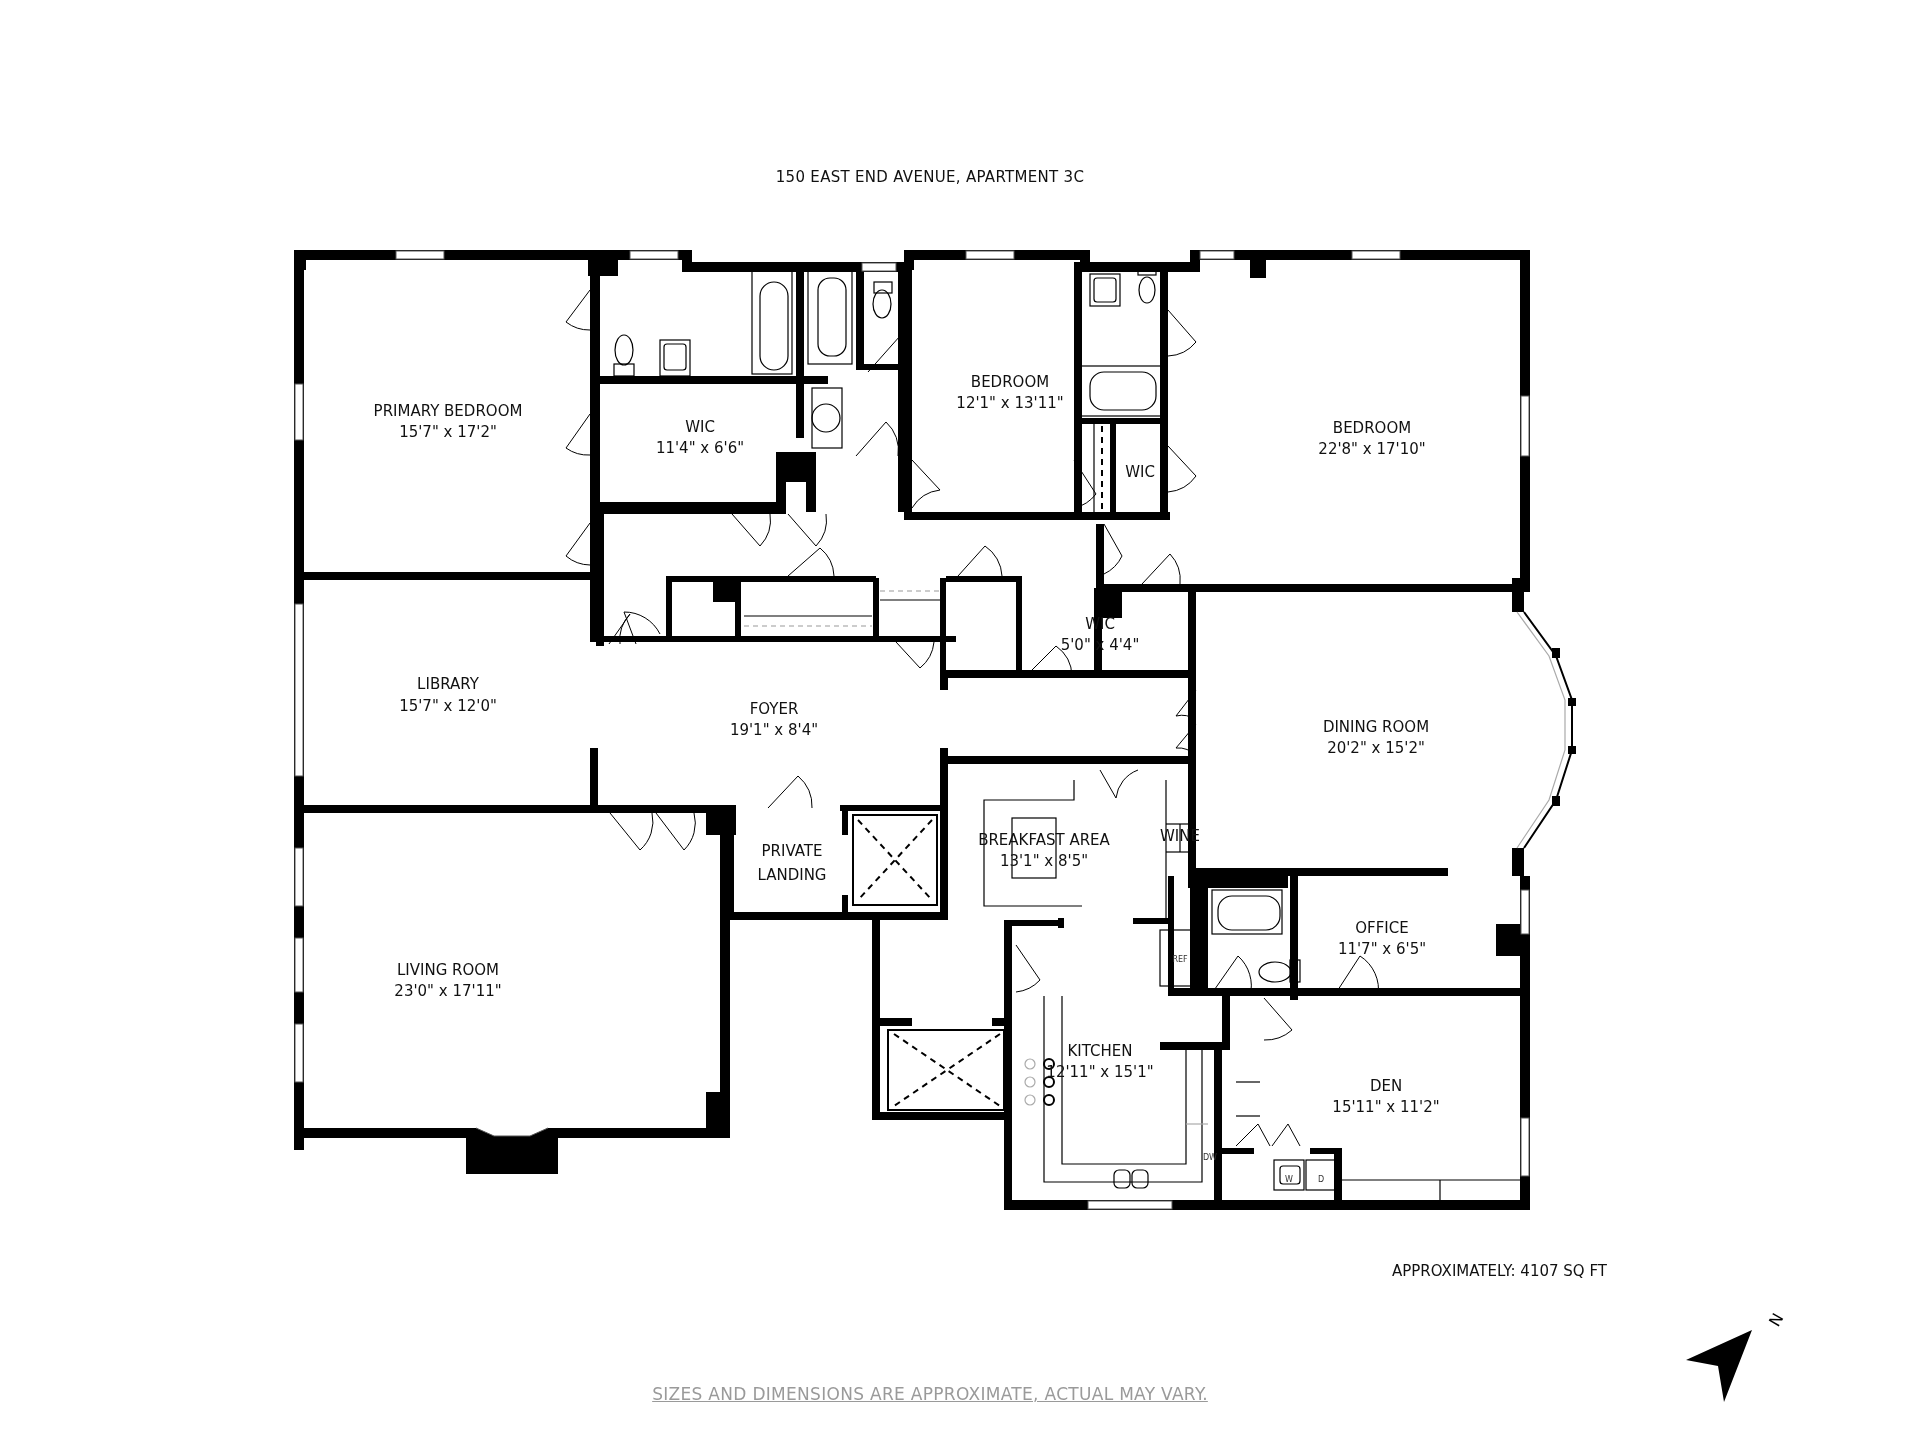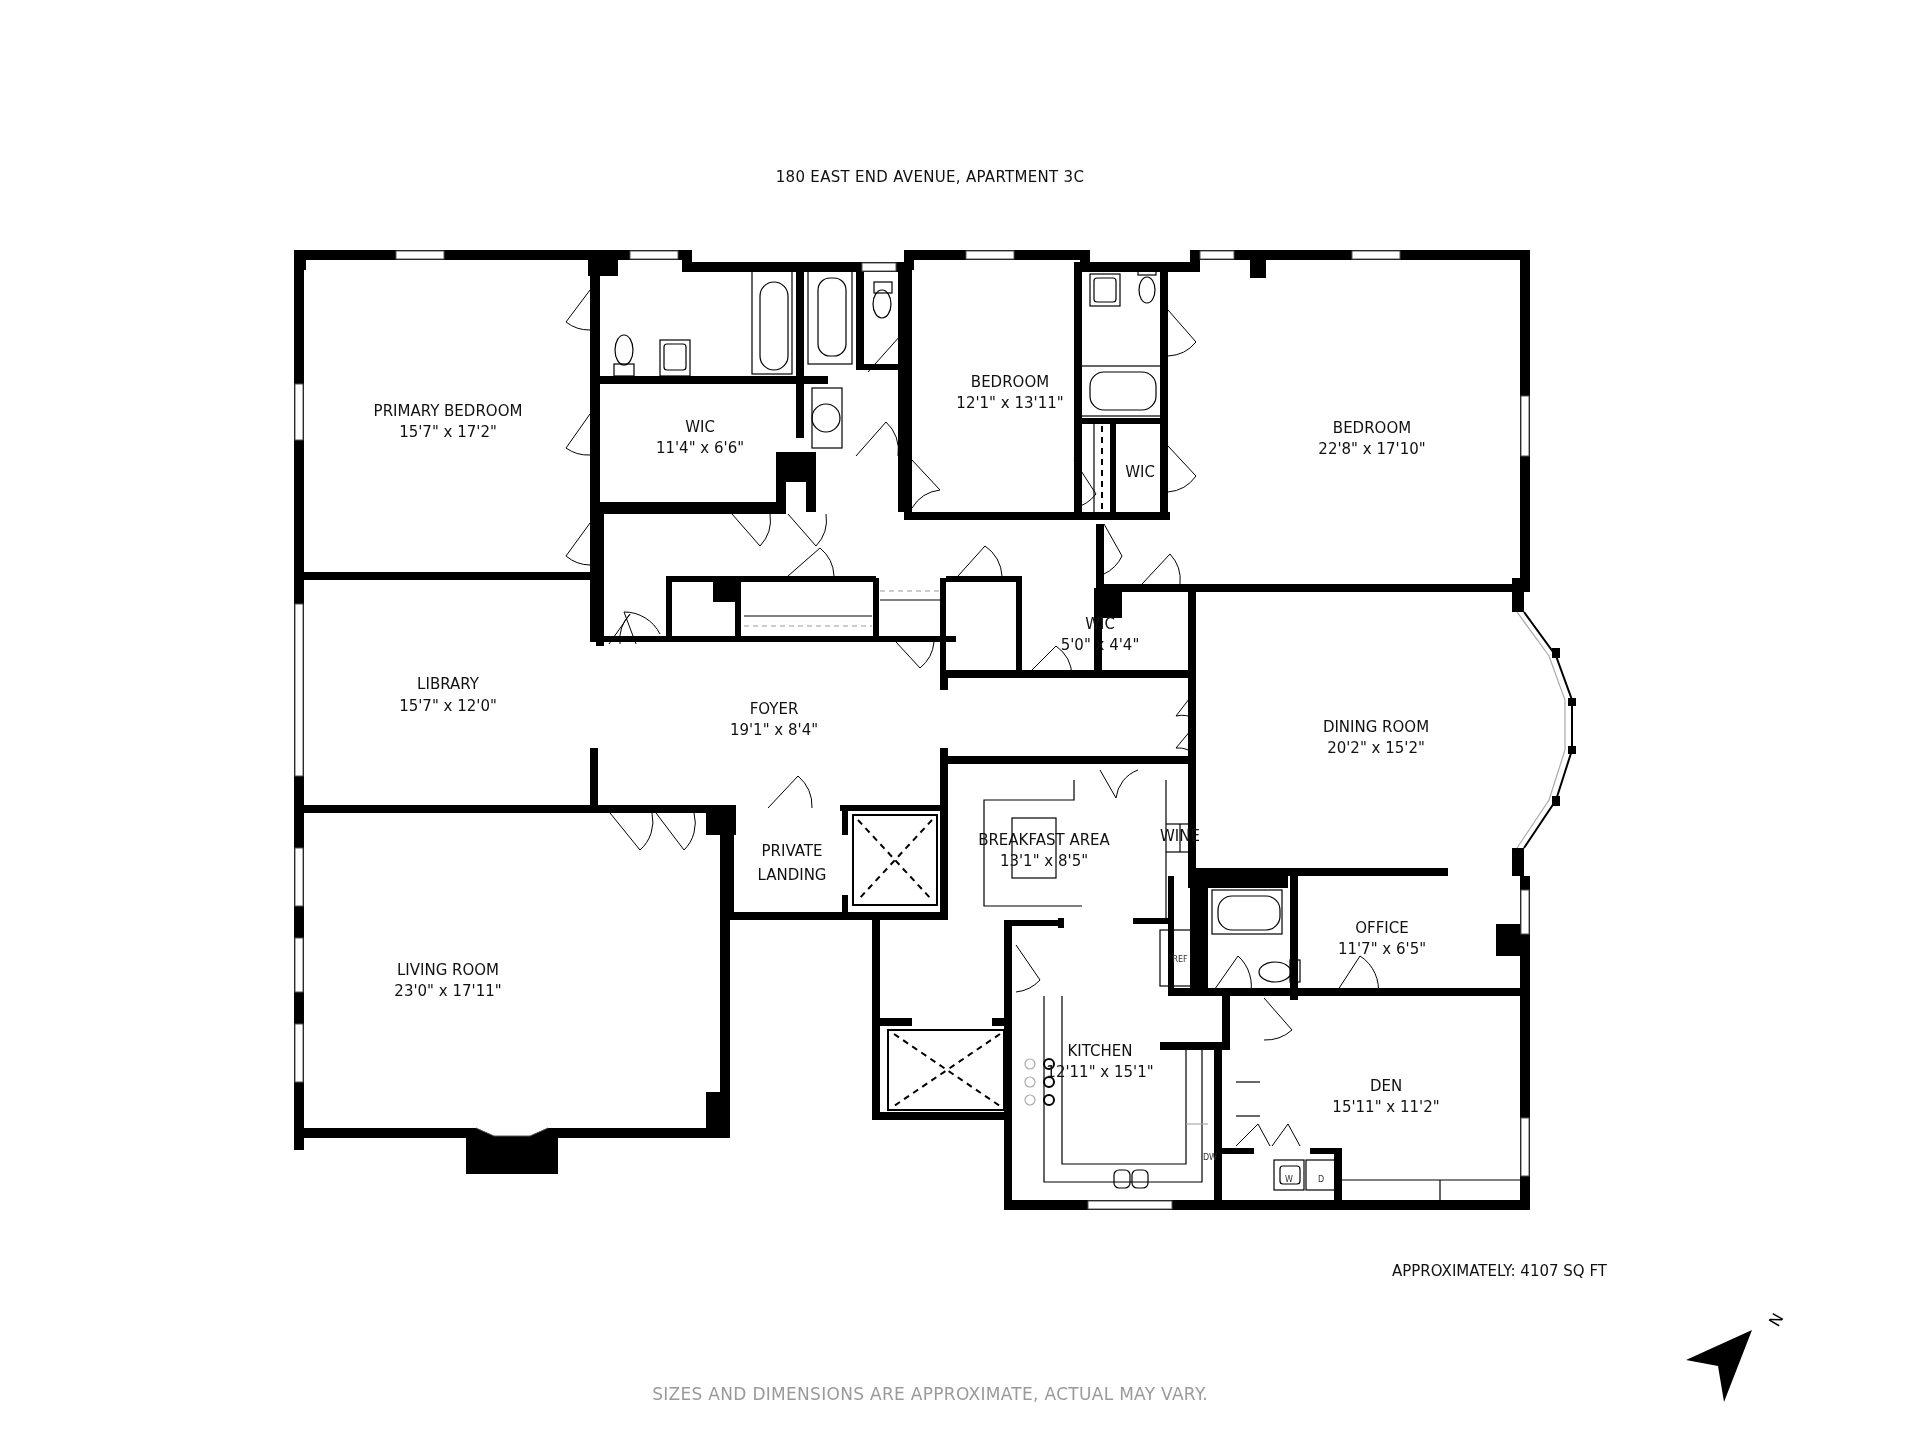--- a/index.html
+++ b/index.html
@@ -2,38 +2,38 @@
 <html><head>
 <meta charset="utf-8">
 <style>
   html, body { margin: 0; padding: 0; background: #ffffff; }
   body { width: 1920px; height: 1440px; position: relative; overflow: hidden;
          font-family: "DejaVu Sans", sans-serif; color: #111; }
   .title { position: absolute; top: 168px; left: 0; width: 1860px; text-align: center;
            font-size: 15px; letter-spacing: 0.3px; color: #111; }
   .sqft { position: absolute; top: 1262px; left: 1392px; font-size: 15px; color: #111; }
   .disclaimer { position: absolute; top: 1384px; left: 0; width: 1860px; text-align: center;
-                font-size: 17px; color: #9a9a9a; letter-spacing: 0.3px; }
+                font-size: 17px; color: #9a9a9a; letter-spacing: 0.3px; text-decoration: underline; }
   svg.plan { position: absolute; left: 0; top: 0; }
   .wall { fill: #000; }
   .thin { fill: none; stroke: #000; stroke-width: 1.2; }
   .thin2 { fill: none; stroke: #000; stroke-width: 2; }
   .win { fill: #fff; stroke: #555; stroke-width: 1; }
   .door { fill: none; stroke: #000; stroke-width: 1; }
   .dash { fill: none; stroke: #000; stroke-width: 2; stroke-dasharray: 6 5; }
   .dashg { fill: none; stroke: #999; stroke-width: 1.2; stroke-dasharray: 5 4; }
   .grey { fill: none; stroke: #aaa; stroke-width: 1.2; }
   .lbl { font-family: "DejaVu Sans", sans-serif; font-size: 15px; fill: #111; text-anchor: middle; }
   .lbl-sm { font-family: "DejaVu Sans", sans-serif; font-size: 8px; fill: #333; text-anchor: middle; }
   .compass-n { font-family: "DejaVu Sans", sans-serif; font-size: 16px; fill: #000; }
 </style>
 </head>
 <body>
 
-<div class="title">180 EAST END AVENUE, APARTMENT 3C</div>
+<div class="title">150 EAST END AVENUE, APARTMENT 3C</div>
 
 <svg class="plan" width="1920" height="1440" viewBox="0 0 1920 1440" xmlns="http://www.w3.org/2000/svg">
 
   <g>
 
     <rect class="wall" x="294" y="250" width="304" height="10"></rect>
     <rect class="wall" x="294" y="250" width="12" height="20"></rect>
     <rect class="wall" x="588" y="250" width="30" height="26"></rect>
     <rect class="wall" x="618" y="250" width="64" height="10"></rect>
     <rect class="wall" x="682" y="250" width="10" height="20"></rect>

